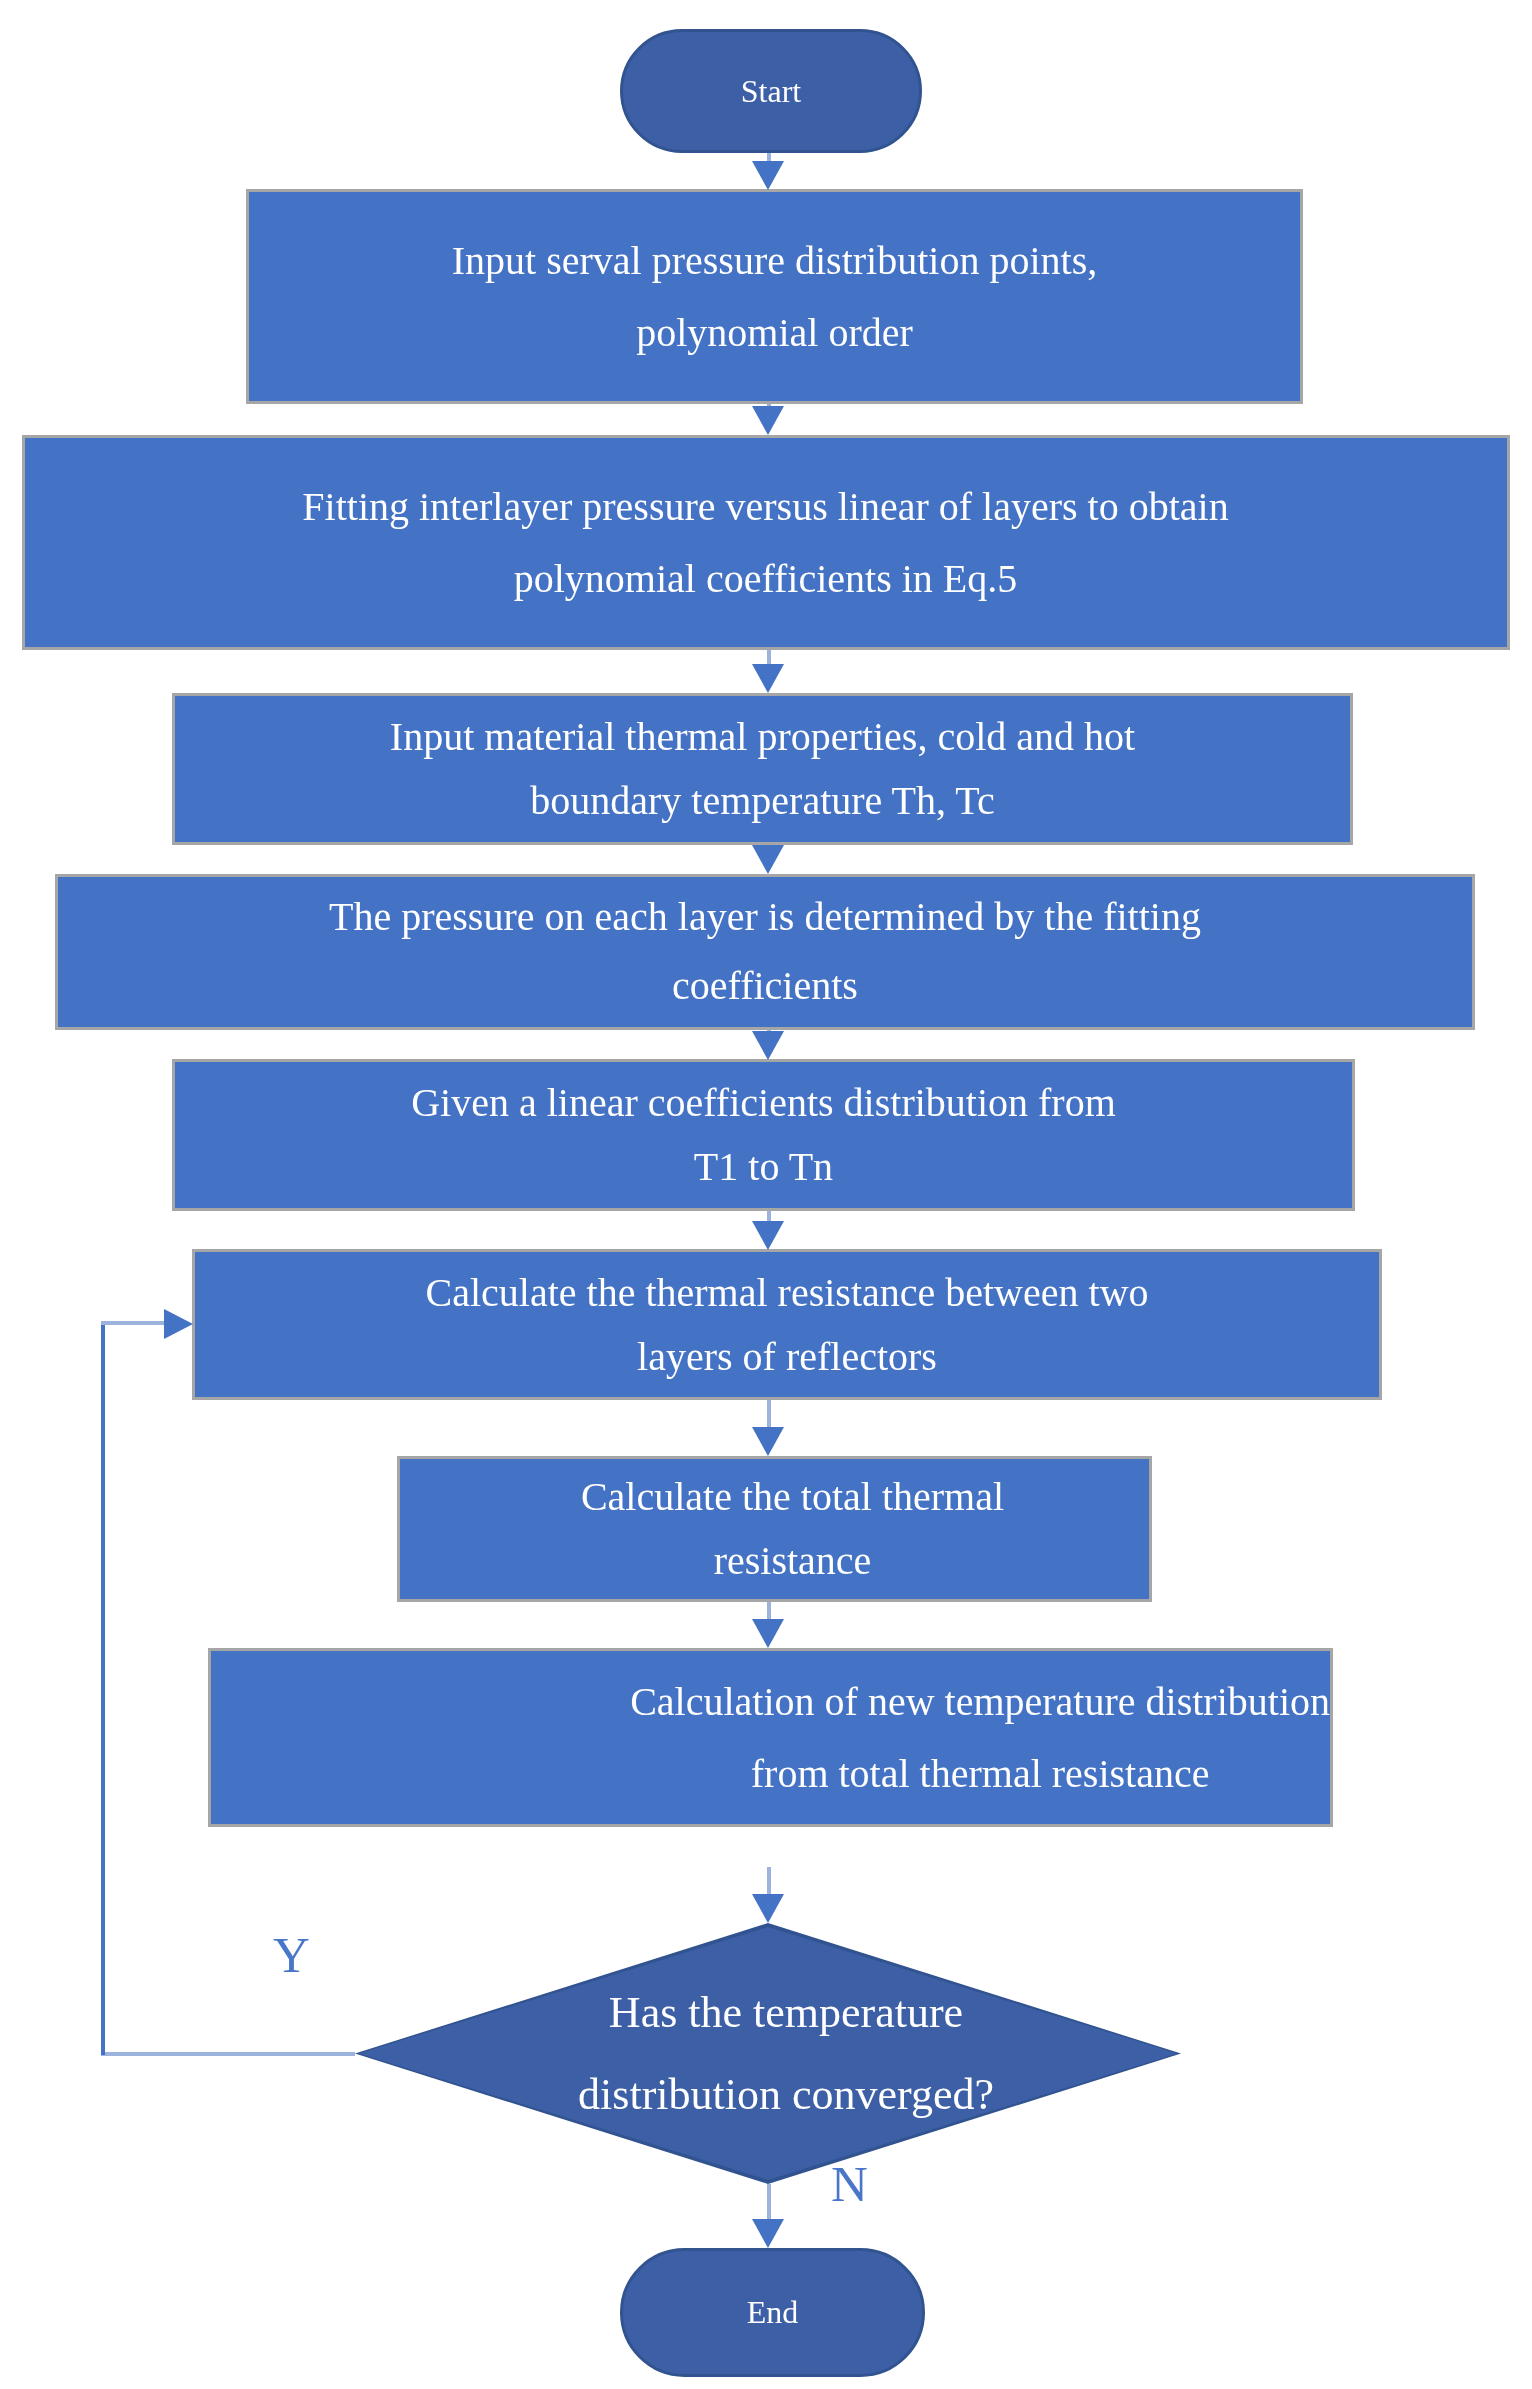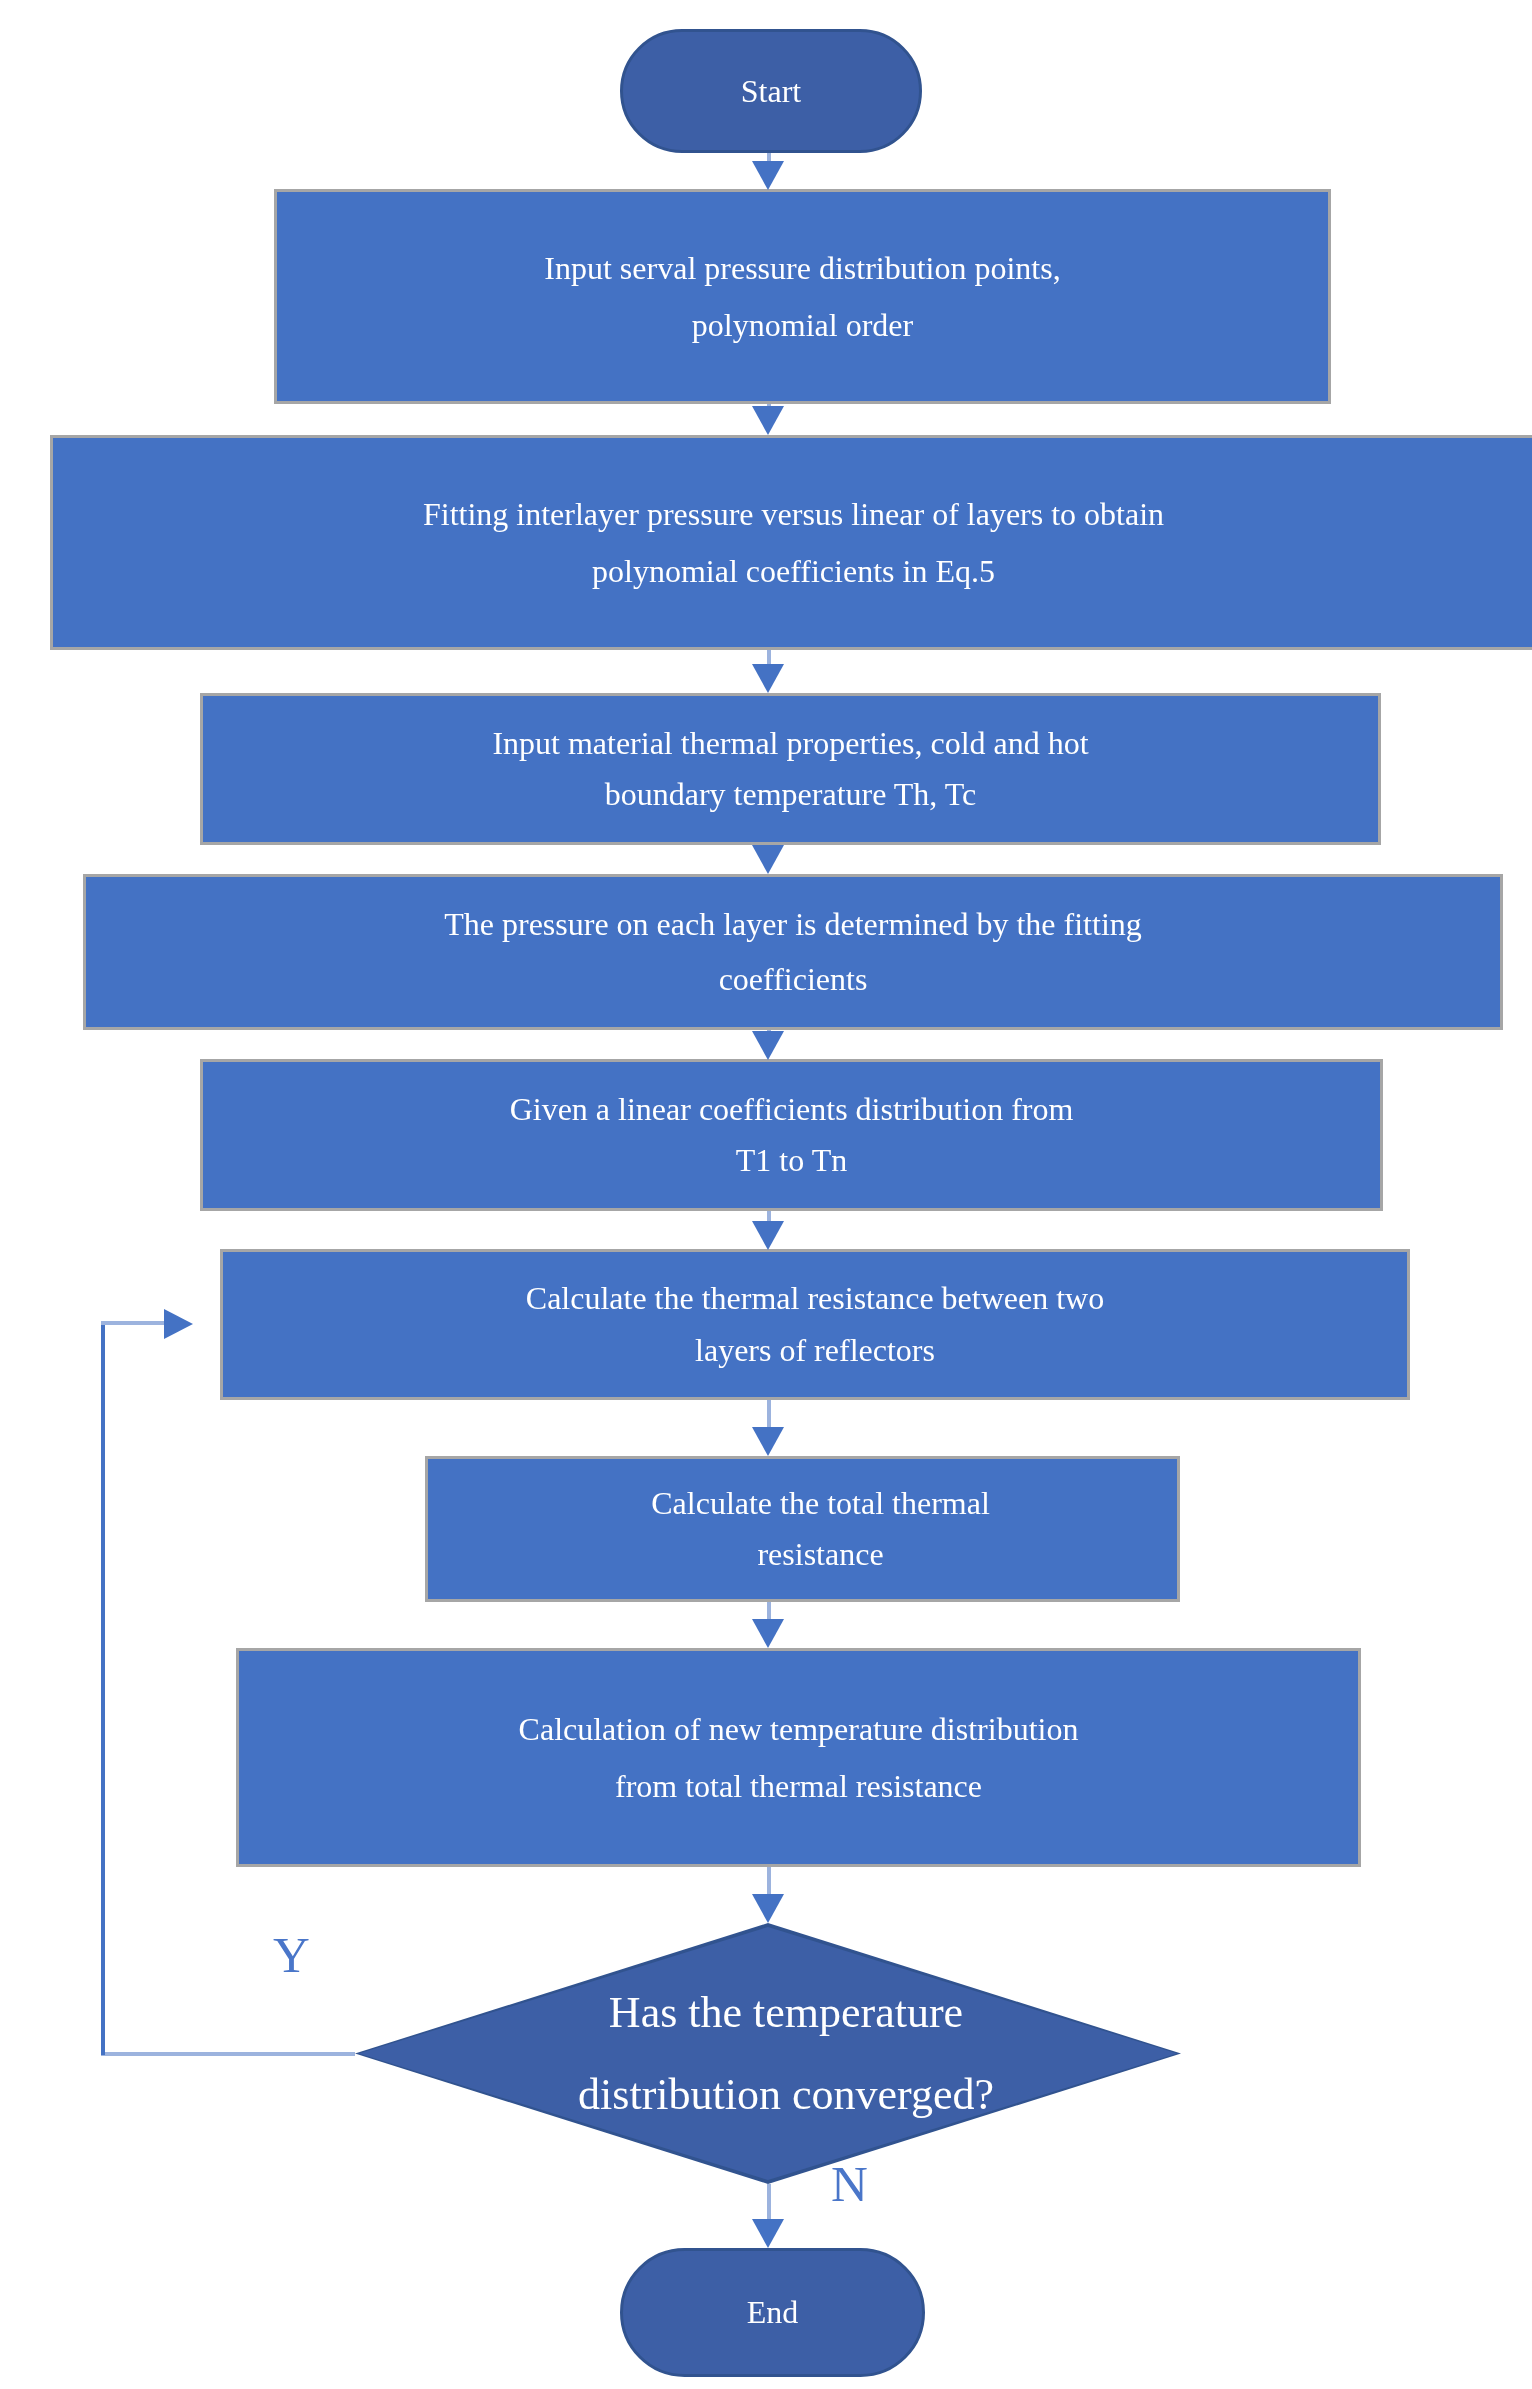--- a/index.html
+++ b/index.html
@@ -28,39 +28,38 @@
     display:flex;
     align-items:center;
     justify-content:center;
     text-align:center;
     color:var(--text-color);
   }
   .node-label { white-space:pre-line; }
   .process {
     background:var(--process-fill);
     border:3.2px solid var(--process-border);
-    font-size:32px;
+    font-size:40px;
     line-height:1.78;
-    margin-left:28px;
   }
   .terminal {
     background:var(--terminal-fill);
     border:3.2px solid var(--terminal-border);
     font-size:32px;
   }
   #node-start { left:620px; top:29px;  width:302px; height:124px; border-radius:64px; }
   #node-end   { left:620px; top:2248px; width:305px; height:129px; border-radius:65px; }
   #node-step1 { left:246px; top:189px;  width:1057px; height:215px; }
   #node-step2 { left:21.5px;  top:435px;  width:1488px; height:215px; }
   #node-step3 { left:172px; top:693px;  width:1181px; height:152px; line-height:1.6; }
   #node-step4 { left:55px;  top:874px; width:1420px; height:156px; line-height:1.72; }
   #node-step5 { left:172px; top:1059px; width:1183px; height:152px; line-height:1.6; }
   #node-step6 { left:192px; top:1249px; width:1190px; height:151px; line-height:1.6; }
   #node-step7 { left:397px; top:1456px; width:755px;  height:146px; line-height:1.6;padding-left:36px; }
-  #node-step8 { left:208px; top:1648px; width:1125px; height:219px; }
+  #node-step8 { left:208px; top:1648px; width:1125px; height:179px;justify-content:flex-end; }
   #node-decision { left:355px; top:1923px; width:826px; height:261px; }
   .diamond-outer, .diamond-inner {
     position:absolute;
     clip-path:polygon(50% 0, 100% 50%, 50% 100%, 0 50%);
   }
   .diamond-outer { inset:0; background:var(--terminal-border); }
   .diamond-inner { inset:4px; background:var(--terminal-fill); }
   .decision-label {
     position:relative;
     z-index:1;

